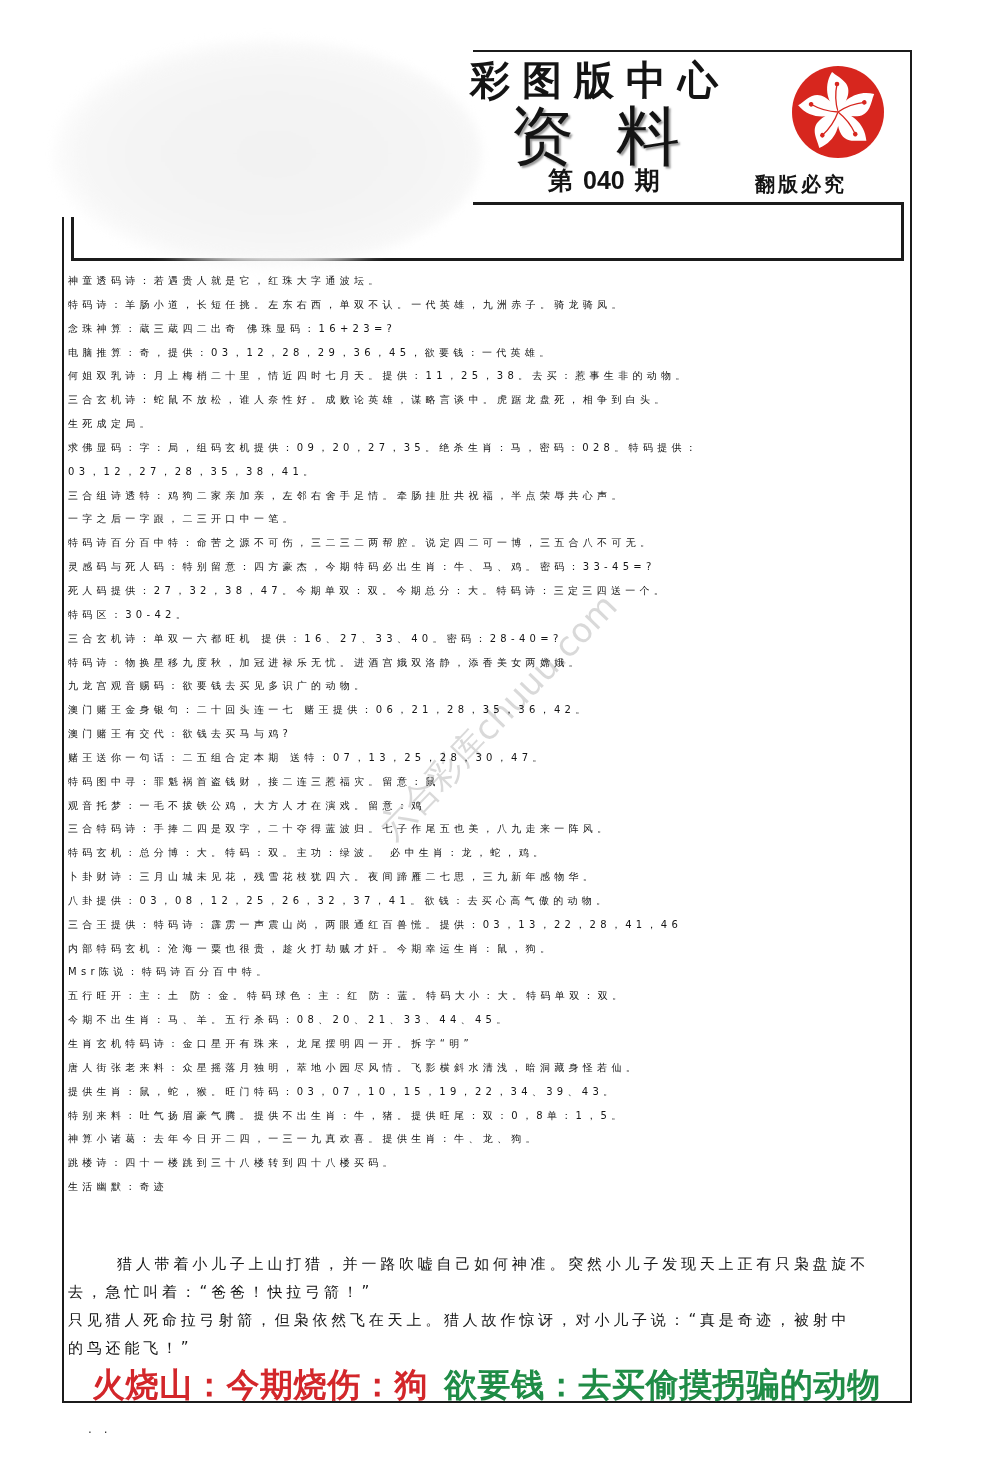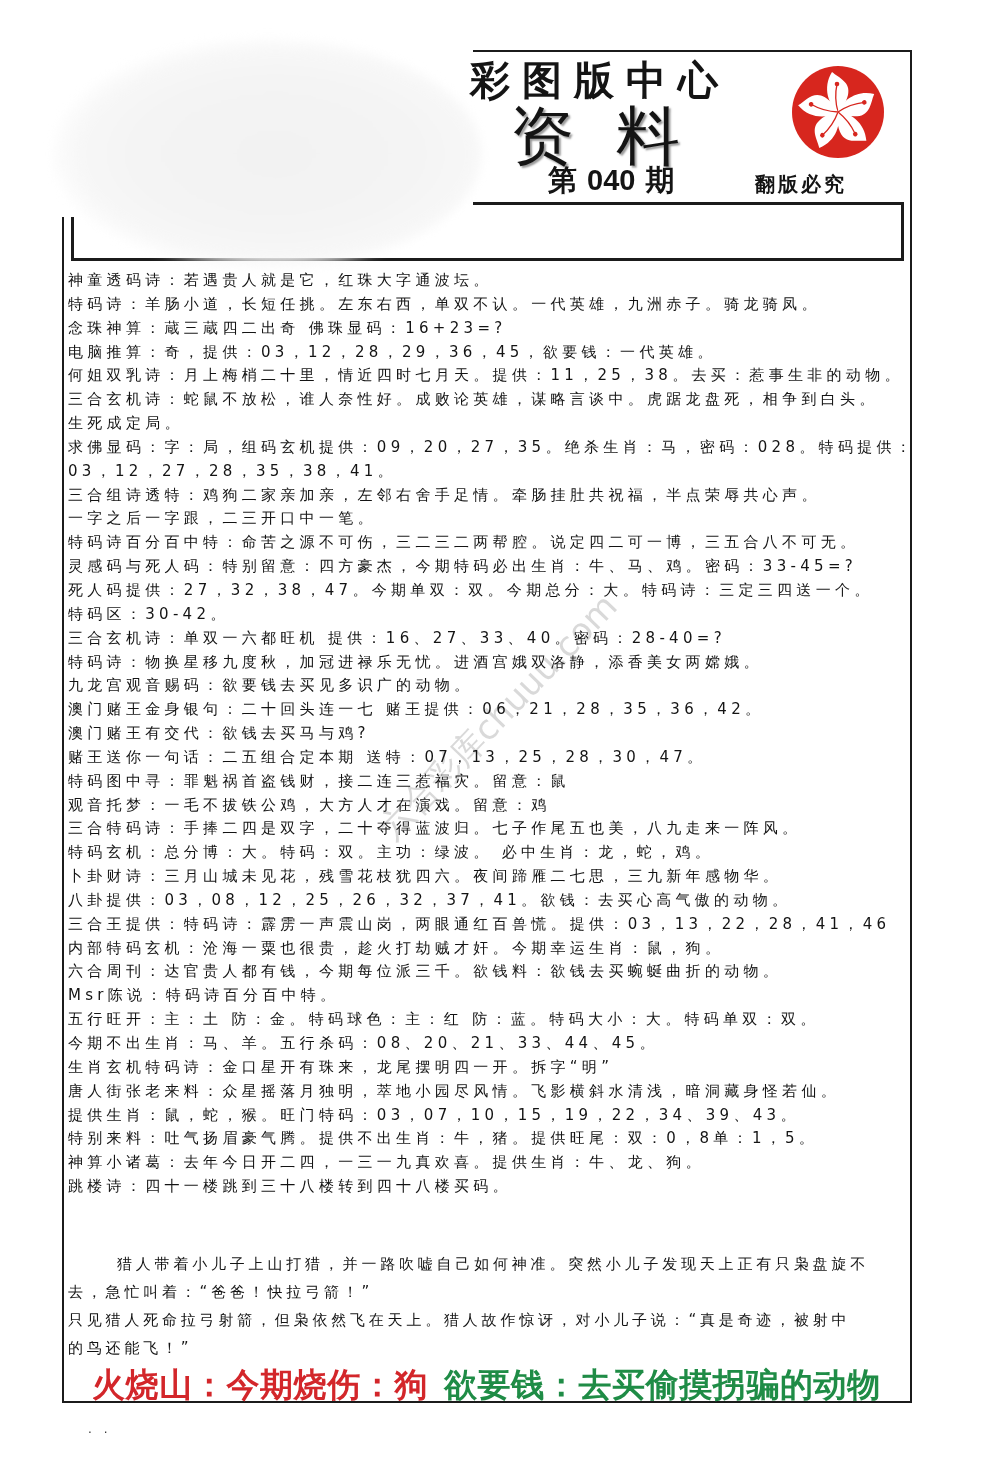--- a/index.html
+++ b/index.html
@@ -20,26 +20,26 @@
     position:absolute;left:52px;top:38px;width:430px;height:232px;border-radius:50%;
     background:radial-gradient(ellipse at 52% 50%, #f2f2f2 0%, #f4f4f4 45%, #f7f7f7 62%, rgba(250,250,250,0) 74%);
     filter:blur(4px);
   }
   .brand{position:absolute;left:470px;top:56px;font-size:40px;font-weight:bold;letter-spacing:12px;line-height:48px;white-space:nowrap;
     font-family:"DejaVu Serif","Liberation Serif",serif;}
   .title{position:absolute;left:510px;top:100px;font-size:64px;font-weight:normal;line-height:72px;white-space:nowrap;
     font-family:"DejaVu Serif","Liberation Serif",serif;text-shadow:2px 2px 2px #9a9a9a;}
   .title span{display:inline-block;}
   .title .t2{margin-left:42px;}
-  .issue{position:absolute;left:548px;top:162px;font-size:29px;font-weight:bold;line-height:36px;white-space:nowrap;}
+  .issue{position:absolute;left:548px;top:162px;font-size:25px;font-weight:bold;line-height:36px;white-space:nowrap;}
   .issue .num{font-family:"Liberation Sans",sans-serif;margin:0 10px;}
   .copyright{position:absolute;left:755px;top:168px;font-size:20px;font-weight:bold;letter-spacing:3px;line-height:32px;white-space:nowrap;
     font-family:"DejaVu Serif","Liberation Serif",serif;}
   .logo{position:absolute;left:790px;top:64px;width:96px;height:96px;}
-  .body-text{position:absolute;left:68px;top:269px;font-size:15px;line-height:23.85px;letter-spacing:4.3px;white-space:nowrap;}
+  .body-text{position:absolute;left:68px;top:269px;font-size:10px;line-height:23.85px;letter-spacing:4.3px;white-space:nowrap;}
   .ln{height:23.85px;}
   .story{position:absolute;left:68px;top:1250px;font-size:15px;line-height:28px;letter-spacing:3.8px;white-space:nowrap;}
   .story .indent{padding-left:49px;}
   .footer{position:absolute;left:92px;top:1364px;font-size:33px;font-weight:bold;line-height:42px;white-space:nowrap;letter-spacing:0.6px;
     font-family:"DejaVu Serif","Liberation Serif",serif;}
   .footer .red{color:var(--footer-red);}
   .footer .green{color:var(--footer-green);margin-left:16px;}
   .watermark{position:absolute;left:385px;top:815px;font-size:34px;line-height:36px;white-space:nowrap;color:rgba(140,140,140,0.33);
     transform-origin:0 50%;transform:rotate(-46deg);pointer-events:none;}
   .marks{position:absolute;left:88px;top:1426px;font-size:12px;letter-spacing:4px;color:#333;}
@@ -100,30 +100,30 @@
   <div class="ln">澳门赌王有交代：欲钱去买马与鸡?</div>
   <div class="ln">赌王送你一句话：二五组合定本期 送特：07，13，25，28，30，47。</div>
   <div class="ln">特码图中寻：罪魁祸首盗钱财，接二连三惹福灾。留意：鼠</div>
   <div class="ln">观音托梦：一毛不拔铁公鸡，大方人才在演戏。留意：鸡</div>
   <div class="ln">三合特码诗：手捧二四是双字，二十夺得蓝波归。七子作尾五也美，八九走来一阵风。</div>
   <div class="ln">特码玄机：总分博：大。特码：双。主功：绿波。 必中生肖：龙，蛇，鸡。</div>
   <div class="ln">卜卦财诗：三月山城未见花，残雪花枝犹四六。夜间蹄雁二七思，三九新年感物华。</div>
   <div class="ln">八卦提供：03，08，12，25，26，32，37，41。欲钱：去买心高气傲的动物。</div>
   <div class="ln">三合王提供：特码诗：霹雳一声震山岗，两眼通红百兽慌。提供：03，13，22，28，41，46</div>
   <div class="ln">内部特码玄机：沧海一粟也很贵，趁火打劫贼才奸。今期幸运生肖：鼠，狗。</div>
-  <div class="ln">六合周刊：达官贵人都有钱，今期每位派三千。欲钱料：欲钱去买蜿蜒曲折的动物。</div>
   <div class="ln">Msr陈说：特码诗百分百中特。</div>
   <div class="ln">五行旺开：主：土 防：金。特码球色：主：红 防：蓝。特码大小：大。特码单双：双。</div>
   <div class="ln">今期不出生肖：马、羊。五行杀码：08、20、21、33、44、45。</div>
   <div class="ln">生肖玄机特码诗：金口星开有珠来，龙尾摆明四一开。拆字“明”</div>
   <div class="ln">唐人街张老来料：众星摇落月独明，萃地小园尽风情。飞影横斜水清浅，暗洞藏身怪若仙。</div>
   <div class="ln">提供生肖：鼠，蛇，猴。旺门特码：03，07，10，15，19，22，34、39、43。</div>
   <div class="ln">特别来料：吐气扬眉豪气腾。提供不出生肖：牛，猪。提供旺尾：双：0，8单：1，5。</div>
   <div class="ln">神算小诸葛：去年今日开二四，一三一九真欢喜。提供生肖：牛、龙、狗。</div>
   <div class="ln">跳楼诗：四十一楼跳到三十八楼转到四十八楼买码。</div>
+  <div class="ln">生活幽默：奇迹</div>
 </div>
 
 <div class="story">
   <div class="indent">猎人带着小儿子上山打猎，并一路吹嘘自己如何神准。突然小儿子发现天上正有只枭盘旋不</div>
   <div>去，急忙叫着：“爸爸！快拉弓箭！”</div>
   <div>只见猎人死命拉弓射箭，但枭依然飞在天上。猎人故作惊讶，对小儿子说：“真是奇迹，被射中</div>
   <div>的鸟还能飞！”</div>
 </div>
 
 <div class="footer">

